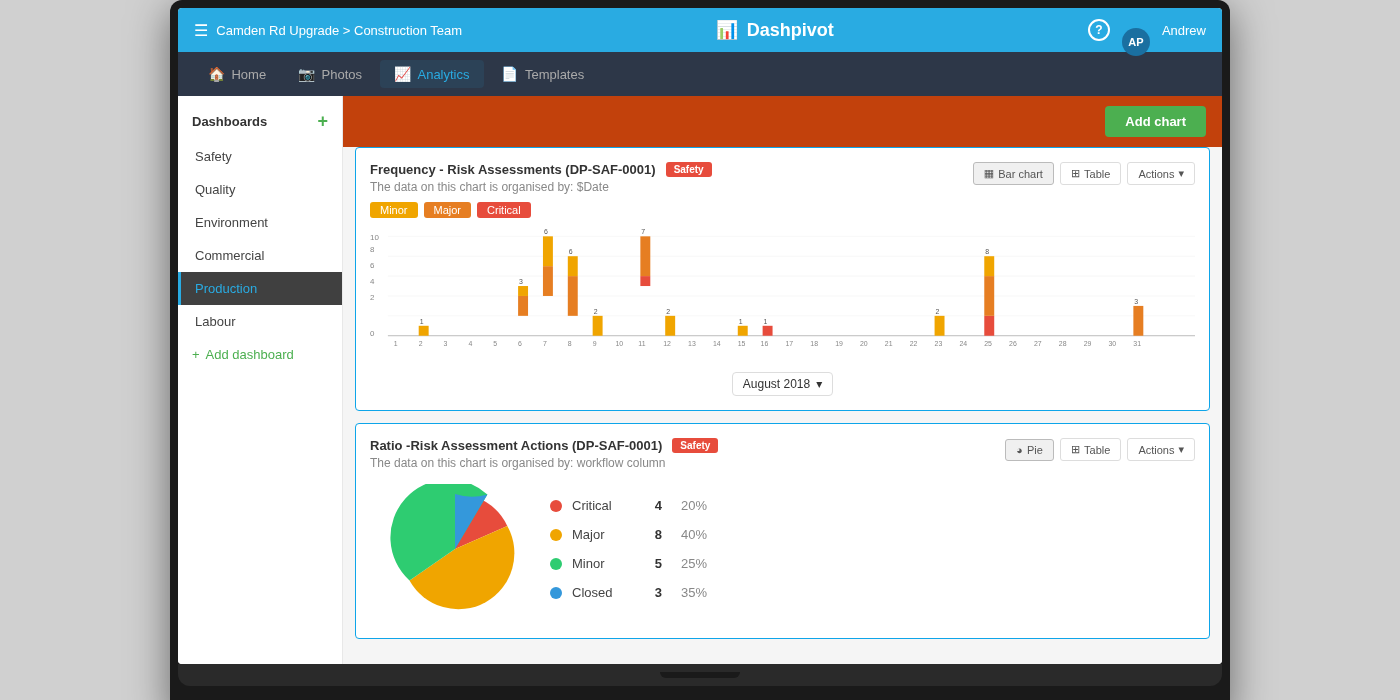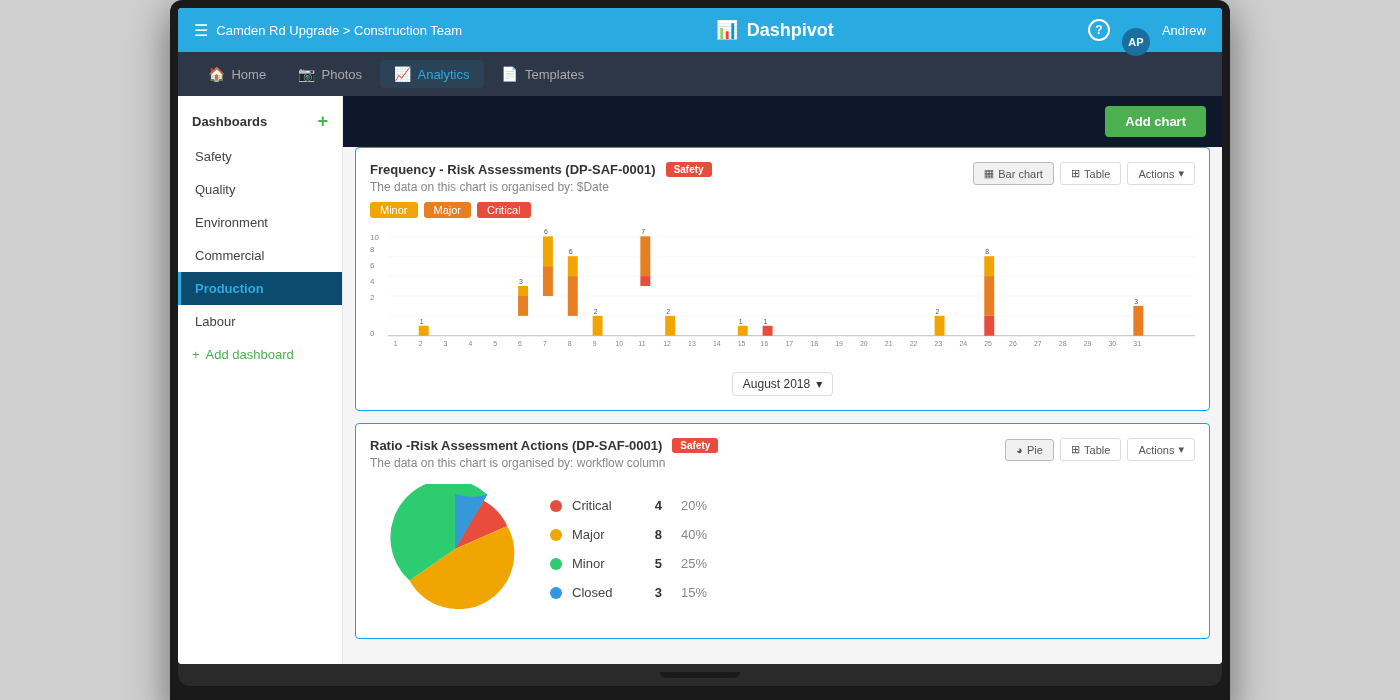--- a/index.html
+++ b/index.html
@@ -126,24 +126,24 @@
       line-height: 1;
     }
     .sidebar-item {
       padding: 9px 14px;
       font-size: 13px;
       color: #444;
       cursor: pointer;
       border-left: 3px solid transparent;
     }
     .sidebar-item.active {
-      background: #0c4a6e;
+      background: #404040;
       border-left-color: #29abe2;
       color: #29abe2;
-      font-weight: 700;
+      font-weight: 400;
     }
     .sidebar-add-dashboard {
       display: flex;
       align-items: center;
       gap: 6px;
       padding: 9px 14px;
       font-size: 13px;
       color: #4caf50;
       cursor: pointer;
     }
@@ -151,21 +151,21 @@
     .content {
       flex: 1;
       overflow-y: auto;
       background: #f5f5f5;
       padding: 0;
     }
     .content-header {
       display: flex;
       justify-content: flex-end;
       padding: 10px 16px;
-      background: #0f172a;
+      background: #c2410c;
     }
     .add-chart-btn {
       background: #4caf50;
       color: white;
       border: none;
       padding: 8px 20px;
       border-radius: 4px;
       font-size: 13px;
       font-weight: 600;
       cursor: pointer;
@@ -609,21 +609,21 @@
               <div class="pie-legend-item">
                 <div class="pie-dot" style="background:#2ecc71;"></div>
                 <span class="pie-label">Minor</span>
                 <span class="pie-count">5</span>
                 <span class="pie-pct">25%</span>
               </div>
               <div class="pie-legend-item">
                 <div class="pie-dot" style="background:#3498db;"></div>
                 <span class="pie-label">Closed</span>
                 <span class="pie-count">3</span>
-                <span class="pie-pct">15%</span>
+                <span class="pie-pct">35%</span>
               </div>
             </div>
           </div>
         </div>
       </div>
     </div>
   </div>
   <div class="laptop-base">
     <div class="laptop-notch"></div>
   </div>

